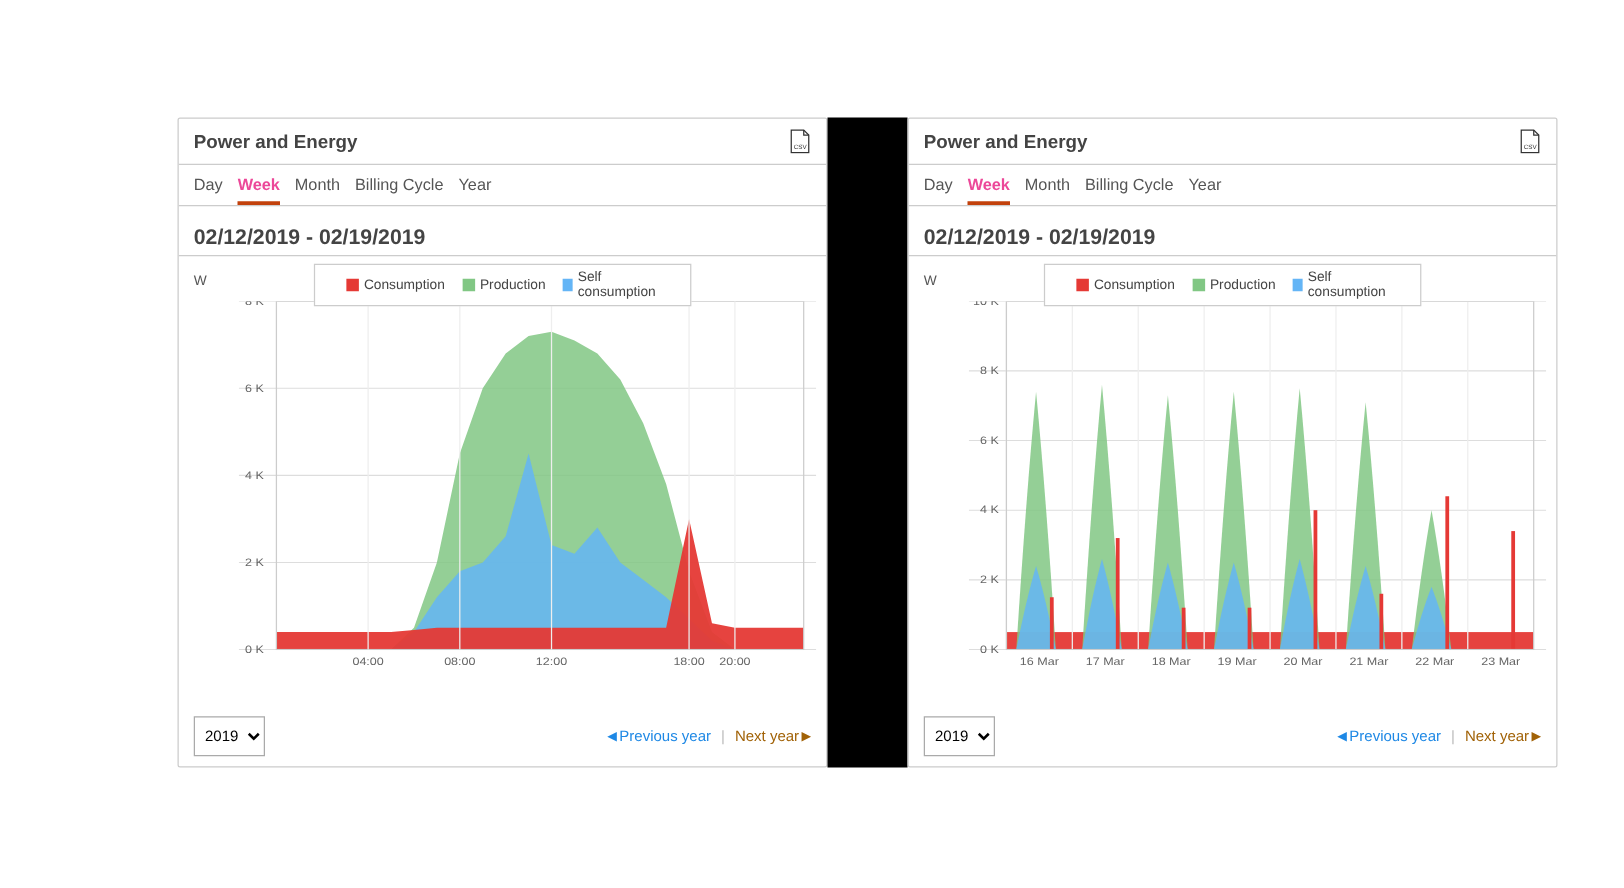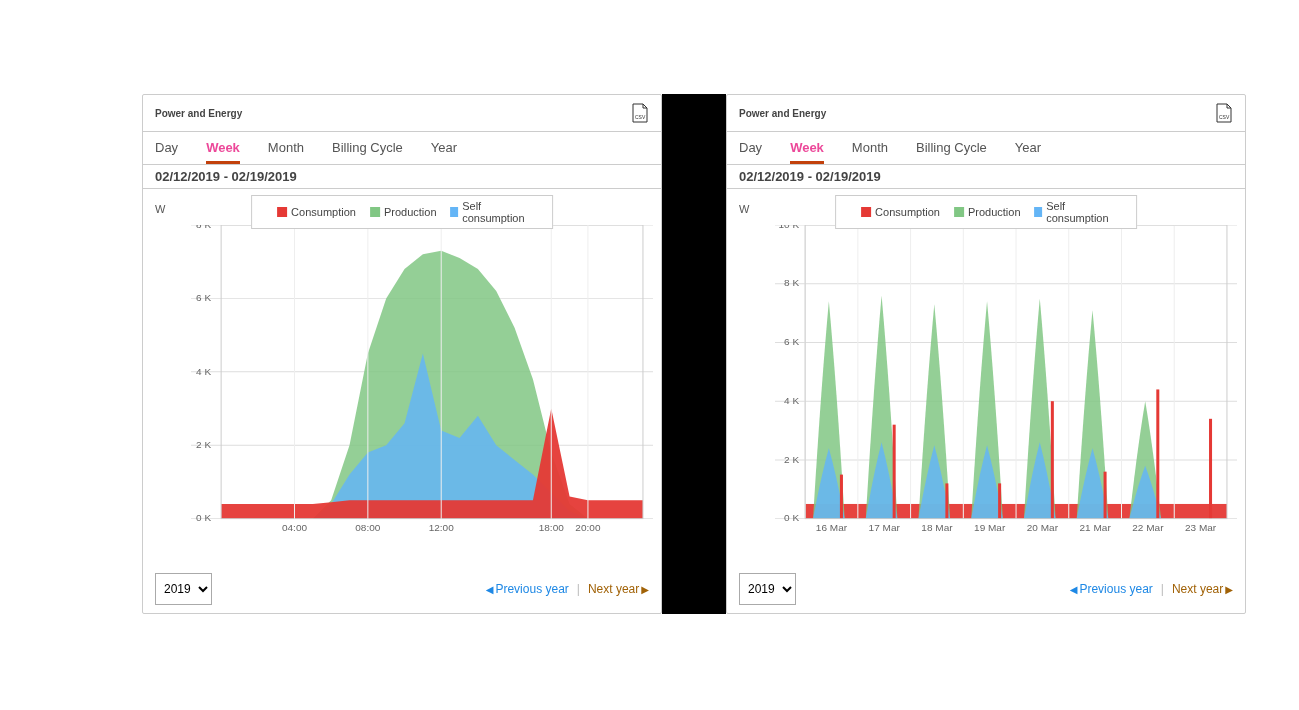--- a/index.html
+++ b/index.html
@@ -9,29 +9,29 @@
     position: absolute; width: 520px; height: 520px;
     border: 1px solid #ccc; border-radius: 2px; background: #fff;
     display: flex; flex-direction: column;
   }
   .panel.left  { left: 142px; top: 94px; }
   .panel.right { left: 726px; top: 94px; }
   .divider-block { position: absolute; left: 662px; top: 94px; width: 64px; height: 520px; background: #000; }
 
   .panel-header { display: flex; align-items: center; justify-content: space-between;
                   padding: 8px 12px; border-bottom: 1px solid #ccc; }
-  .panel-title { font-size: 10px; font-weight: bold; color: #444; }
+  .panel-title { font-size: 15px; font-weight: bold; color: #444; }
   .csv-icon { width: 18px; height: 20px; display: inline-block; position: relative; }
   .csv-icon svg { width: 18px; height: 20px; }
 
-  .tabs { display: flex; gap: 28px; padding: 8px 12px 0 12px; border-bottom: 1px solid #ccc; }
+  .tabs { display: flex; gap: 12px; padding: 8px 12px 0 12px; border-bottom: 1px solid #ccc; }
   .tab { padding-bottom: 6px; color: #555; cursor: pointer; font-size: 13px; }
   .tab.active { color: #ec4899; font-weight: bold; border-bottom: 3px solid #c2410c; }
 
-  .date-range { padding: 4px 12px; font-weight: bold; font-size: 13px; border-bottom: 1px solid #ccc; color:#444;}
+  .date-range { padding: 4px 12px; font-weight: bold; font-size: 17px; border-bottom: 1px solid #ccc; color:#444;margin-top:11px;}
 
   .chart-area { flex: 1; position: relative; padding: 6px 8px 4px 8px; }
 
   .ylabel { position: absolute; left: 12px; top: 14px; font-size: 11px; color: #555; }
 
   .legend-box { position: absolute; left: 50%; transform: translateX(-50%);
                 top: 6px; background: #fff; border: 1px solid #ccc; padding: 4px 25px;
                 font-size: 11px; color: #444; display: flex; gap: 14px; z-index: 5;}
   .legend-item { display: inline-flex; align-items: center; gap: 4px; }
   .swatch { width: 10px; height: 10px; display: inline-block; }

